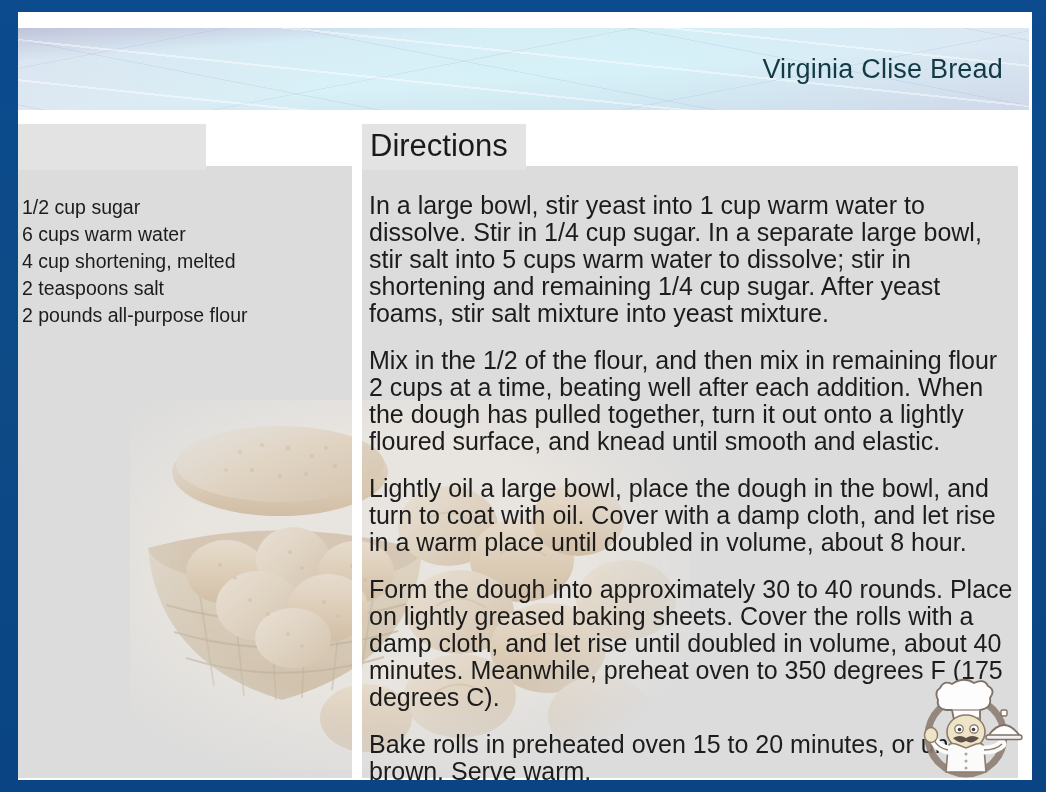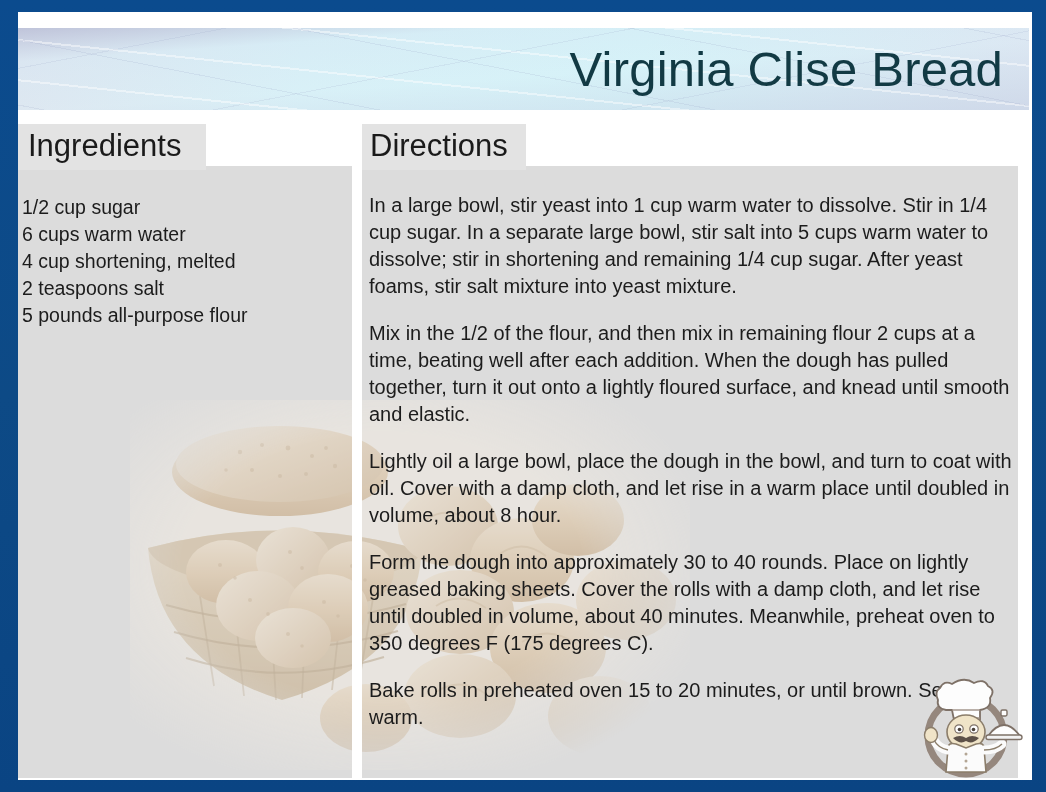--- a/index.html
+++ b/index.html
@@ -52,21 +52,21 @@
     background-image:
       repeating-linear-gradient(11deg, rgba(150,160,195,0.17) 0 1px, rgba(255,255,255,0) 1px 64px),
       repeating-linear-gradient(-11deg, rgba(150,160,195,0.15) 0 1px, rgba(255,255,255,0) 1px 78px),
       repeating-linear-gradient(6deg, rgba(255,255,255,0.45) 0 2px, rgba(255,255,255,0) 2px 40px);
   }
   .banner-title {
     position: absolute;
     right: 26px;
     top: 50%;
     transform: translateY(-50%);
-    font-size: 49px;
+    font-size: 27px;
     color: #123a44;
     letter-spacing: 0.2px;
     white-space: nowrap;
     text-align: center;
   }
 
   
   .panel {
     position: absolute;
     background: #dcdcdc;
@@ -126,21 +126,21 @@
     line-height: 27px;
     color: #1c1c1c;
   }
   .ing-list div { margin: 0; }
 
   .dir-body {
     position: absolute;
     left: 369px;
     top: 192px;
     width: 648px;
-    font-size: 20px;
+    font-size: 25px;
     line-height: 27px;
     color: #1c1c1c;
   }
   .dir-body p {
     margin: 0 0 20px 0;
   }
   .dir-body p:last-child { margin-bottom: 0; margin-top: 8px; }
 
   
   .chef-logo {
@@ -267,29 +267,28 @@
           <path d="M306 206 Q330 190 356 208"></path>
           <path d="M392 242 Q418 224 446 244"></path>
           <path d="M306 292 Q330 276 356 294"></path>
         </g>
       </g>
     </svg>
   </div>
 
   <div class="gutter"></div>
 
-  <div class="heading heading-ingredients">Ingredients</div>
   <div class="heading heading-directions">Directions</div>
 
   <div class="ing-list">
     <div>1/2 cup sugar</div>
     <div>6 cups warm water</div>
     <div>4 cup shortening, melted</div>
     <div>2 teaspoons salt</div>
-    <div>5 pounds all-purpose flour</div>
+    <div>2 pounds all-purpose flour</div>
   </div>
 
   <div class="dir-body">
     <p>In a large bowl, stir yeast into 1 cup warm water to dissolve. Stir in 1/4 cup sugar. In a separate large bowl, stir salt into 5 cups warm water to dissolve; stir in shortening and remaining 1/4 cup sugar. After yeast foams, stir salt mixture into yeast mixture.</p>
     <p>Mix in the 1/2 of the flour, and then mix in remaining flour 2 cups at a time, beating well after each addition. When the dough has pulled together, turn it out onto a lightly floured surface, and knead until smooth and elastic.</p>
     <p>Lightly oil a large bowl, place the dough in the bowl, and turn to coat with oil. Cover with a damp cloth, and let rise in a warm place until doubled in volume, about 8 hour.</p>
     <p>Form the dough into approximately 30 to 40 rounds. Place on lightly greased baking sheets. Cover the rolls with a damp cloth, and let rise until doubled in volume, about 40 minutes. Meanwhile, preheat oven to 350 degrees F (175 degrees C).</p>
     <p>Bake rolls in preheated oven 15 to 20 minutes, or until brown. Serve warm.</p>
   </div>
 

